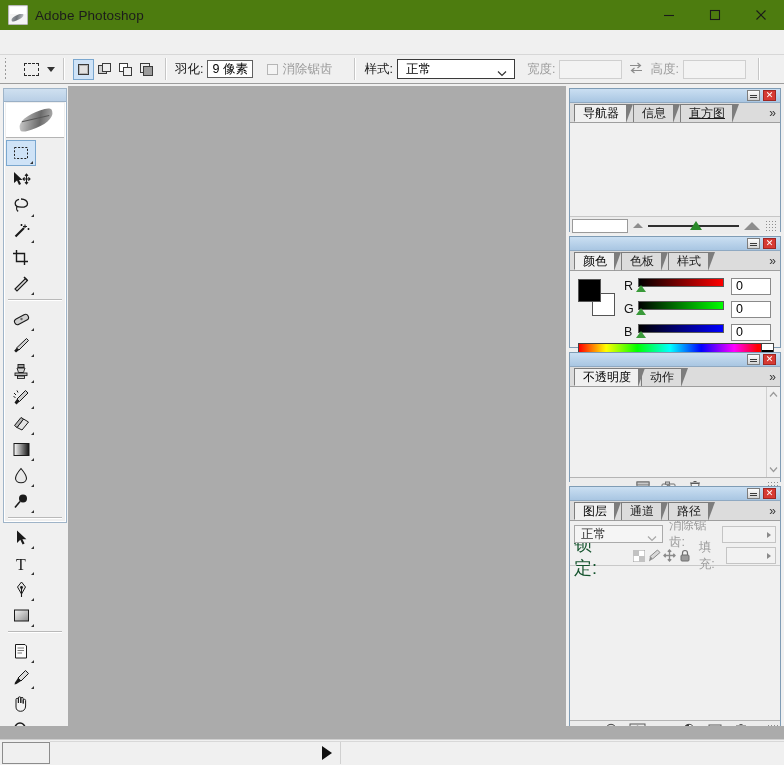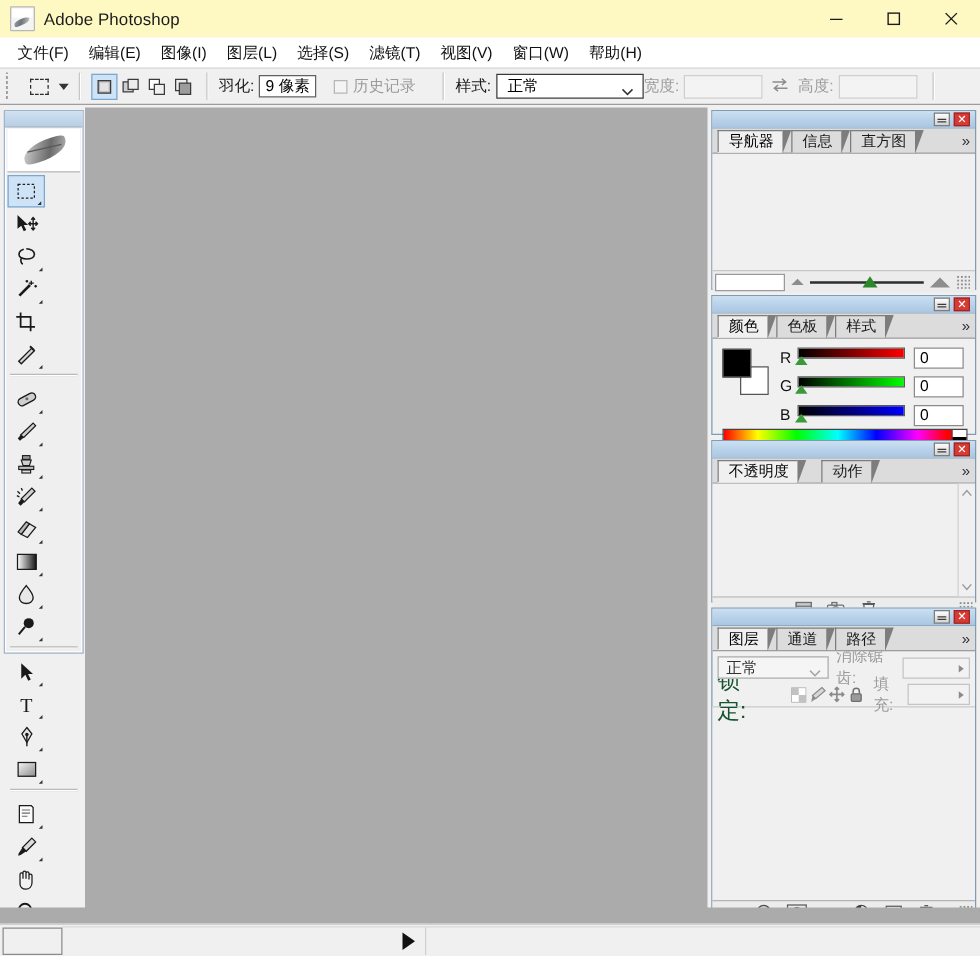--- a/index.html
+++ b/index.html
@@ -5,21 +5,21 @@
   html,body{margin:0;padding:0;}
   body{
     width:784px;height:765px;overflow:hidden;
     font-family:"Liberation Sans","DejaVu Sans",sans-serif;
     font-size:12px;color:#000;background:#f0f0f0;
     -webkit-font-smoothing:none;
   }
   #app{position:relative;width:784px;height:765px;background:#f0f0f0;}
 
   
-  .titlebar{position:absolute;left:0;top:0;width:784px;height:30px;background:#fef9c3;}
+  .titlebar{position:absolute;left:0;top:0;width:784px;height:30px;background:#4d7c0f;}
   .title-left{position:absolute;left:8px;top:5px;display:flex;align-items:center;gap:7px;}
   .ps-logo{width:18px;height:18px;position:relative;background:#f4f4f4;border:1px solid #b8b8b8;border-radius:1px;overflow:hidden;}
   .ps-logo:before{content:"";position:absolute;left:2px;top:9px;width:13px;height:5px;
     background:linear-gradient(120deg,#9aa0a6 0%,#6f7479 45%,#c9ccd0 100%);
     border-radius:60% 20% 60% 20%;transform:rotate(-20deg);}
   .ps-logo:after{content:"";position:absolute;left:1px;top:1px;width:16px;height:7px;background:#fff;}
   .apptitle{font-size:13.5px;color:#1c1c1c;letter-spacing:.1px;}
   .wbtns{position:absolute;right:0;top:0;height:30px;display:flex;}
   .wbtn{width:46px;height:30px;display:flex;align-items:center;justify-content:center;position:relative;}
   .wbtn svg{display:block;}
@@ -191,31 +191,20 @@
       </div>
       <div class="wbtn">
         <svg width="12" height="12" viewBox="0 0 12 12">
             <line x1="1.5" y1="1.5" x2="10.5" y2="10.5" stroke="#1a1a1a" stroke-width="1.1"></line>
             <line x1="10.5" y1="1.5" x2="1.5" y2="10.5" stroke="#1a1a1a" stroke-width="1.1"></line>
           </svg>
       </div>
     </div>
   </div>
 
-  <div class="menubar">
-    <div class="menu-item">文件(F)</div>
-    <div class="menu-item">编辑(E)</div>
-    <div class="menu-item">图像(I)</div>
-    <div class="menu-item">图层(L)</div>
-    <div class="menu-item">选择(S)</div>
-    <div class="menu-item">滤镜(T)</div>
-    <div class="menu-item">视图(V)</div>
-    <div class="menu-item">窗口(W)</div>
-    <div class="menu-item">帮助(H)</div>
-  </div>
 
   <div class="optbar">
     <div class="gripper"></div>
 
     <div class="tool-preset">
       <div class="tp-icon">
           <div class="marq-ic"></div>
         </div>
       <div class="tp-caret"></div>
     </div>
@@ -249,36 +238,36 @@
       </div>
     </div>
 
     <div class="opt-sep"></div>
 
     <span class="opt-label">羽化:</span>
     <div class="feather-box">9 像素</div>
 
     <div style="display:flex;align-items:center;margin-left:14px;">
       <span class="chk"></span>
-      <span class="opt-label dim">历史记录</span>
+      <span class="opt-label dim">消除锯齿</span>
     </div>
 
     <div class="opt-sep" style="margin-left:18px;"></div>
 
     <span class="opt-label">样式:</span>
     <div class="style-select">
       <span>正常</span>
       <span class="chev">
         <svg width="10" height="7" viewBox="0 0 10 7">
             <polyline points="1,1.5 5,5.5 9,1.5" fill="none" stroke="#333" stroke-width="1.2"></polyline>
           </svg>
       </span>
     </div>
 
-    <span class="opt-label dim" style="">宽度:</span>
+    <span class="opt-label dim" style="margin-left:12px;">宽度:</span>
     <div class="numfield" title=""></div>
 
     <span class="swapicon">
       <svg width="14" height="12" viewBox="0 0 14 12">
         <path d="M1 3.5 H11 M8.5 1 L11.5 3.5 L8.5 6" fill="none" stroke="#8c8c8c" stroke-width="1.2"></path>
         <path d="M13 8.5 H3 M5.5 6 L2.5 8.5 L5.5 11" fill="none" stroke="#8c8c8c" stroke-width="1.2"></path>
       </svg>
     </span>
 
     <span class="opt-label dim">高度:</span>
@@ -494,21 +483,21 @@
         </span>
       <span class="pb-btn pb-close">✕</span>
     </div>
     <div class="tabrow">
       <div class="ptab sel">
           <span class="tabtxt">导航器</span>
         </div>
       <div class="ptab" style="margin-left:7px;">
           <span class="tabtxt">信息</span>
         </div>
-      <div class="ptab" style="margin-left:7px;">
+      <div class="ptab" style="margin-left:7px;text-decoration:underline;">
           <span class="tabtxt">直方图</span>
         </div>
       <span class="pmore">»</span>
     </div>
     <div class="nav-canvas"></div>
     <div class="nav-foot">
       <div class="zoomfield"></div>
       <span class="mtn"></span>
       <div class="zslider">
         <div class="track"></div>
@@ -574,21 +563,21 @@
     <div class="panel-bar">
       <span class="pb-btn pb-min">
           <i></i>
         </span>
       <span class="pb-btn pb-close">✕</span>
     </div>
     <div class="tabrow">
       <div class="ptab sel">
           <span class="tabtxt">不透明度</span>
         </div>
-      <div class="ptab" style="margin-left:19px;">
+      <div class="ptab" style="margin-left:3px;">
           <span class="tabtxt">动作</span>
         </div>
       <span class="pmore">»</span>
     </div>
     <div class="hist-body">
       <div class="vscroll">
         <span class="up">
           <svg width="9" height="7" viewBox="0 0 9 7">
               <polyline points="1,5.5 4.5,1.5 8,5.5" fill="none" stroke="#9a9a9a" stroke-width="1.2"></polyline>
             </svg>

